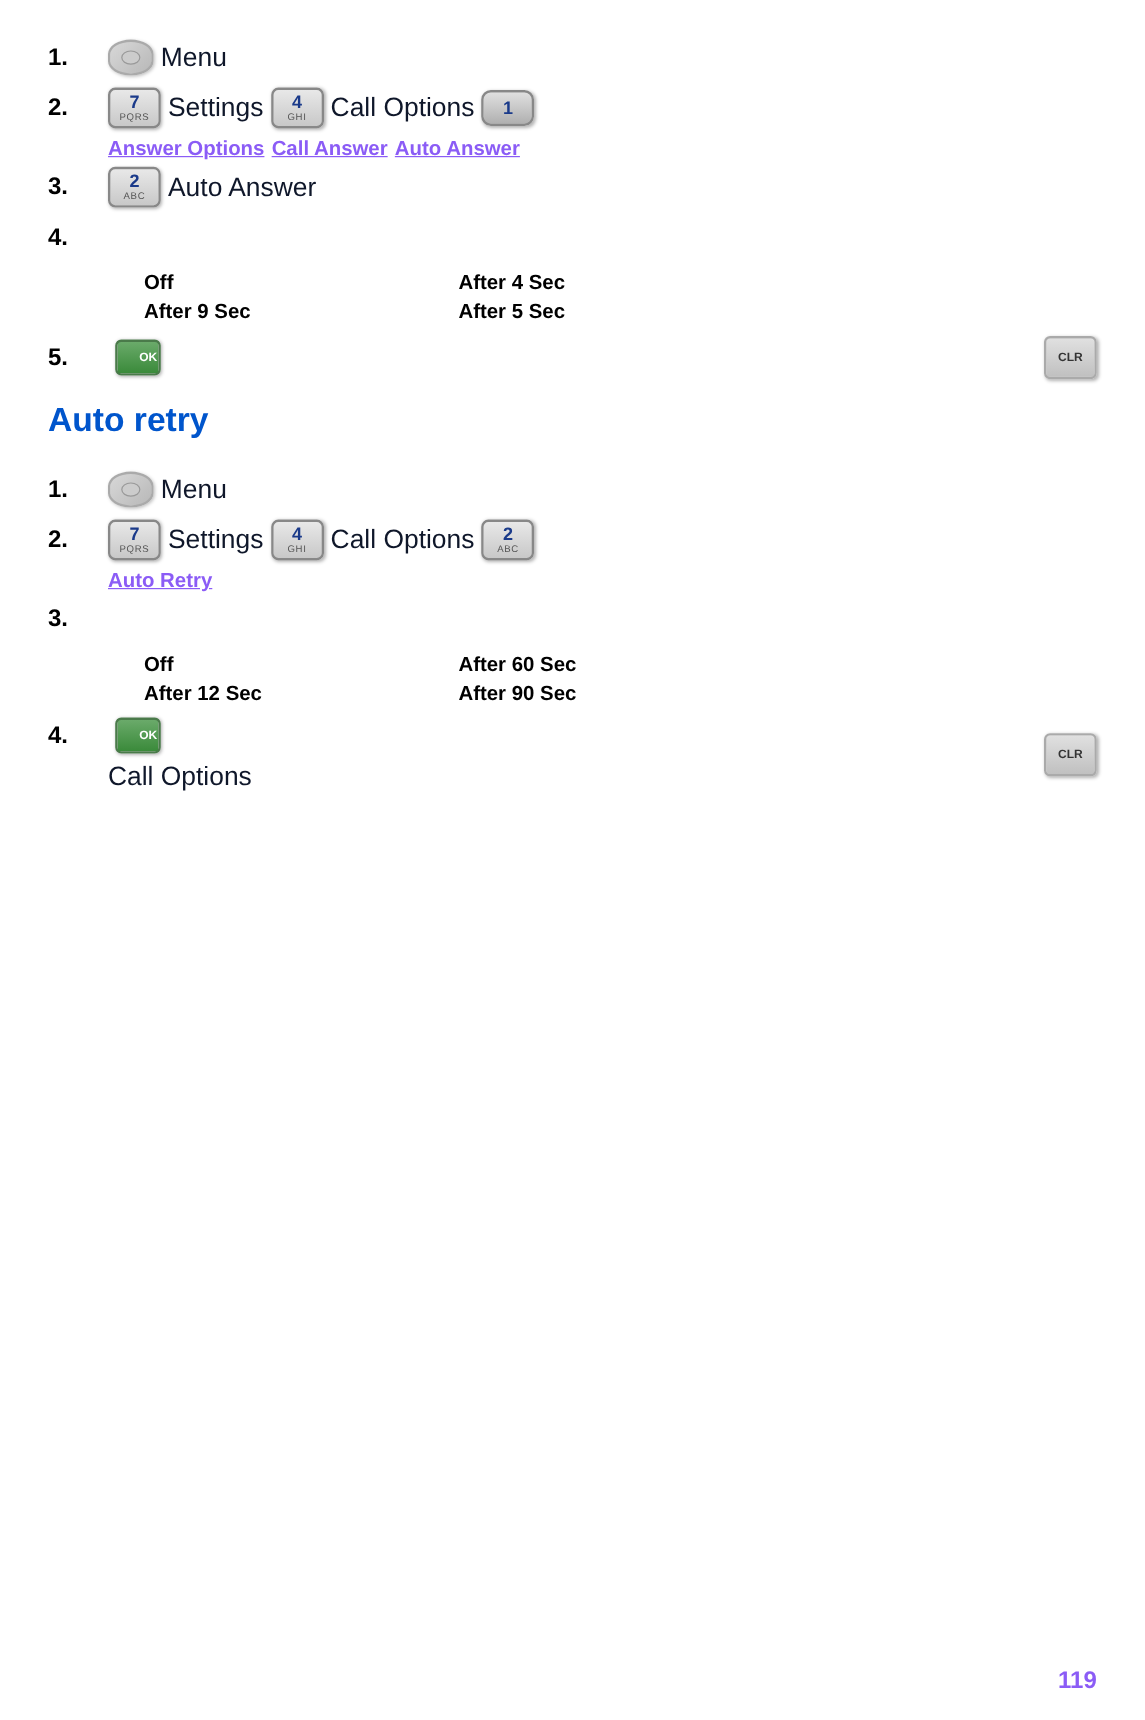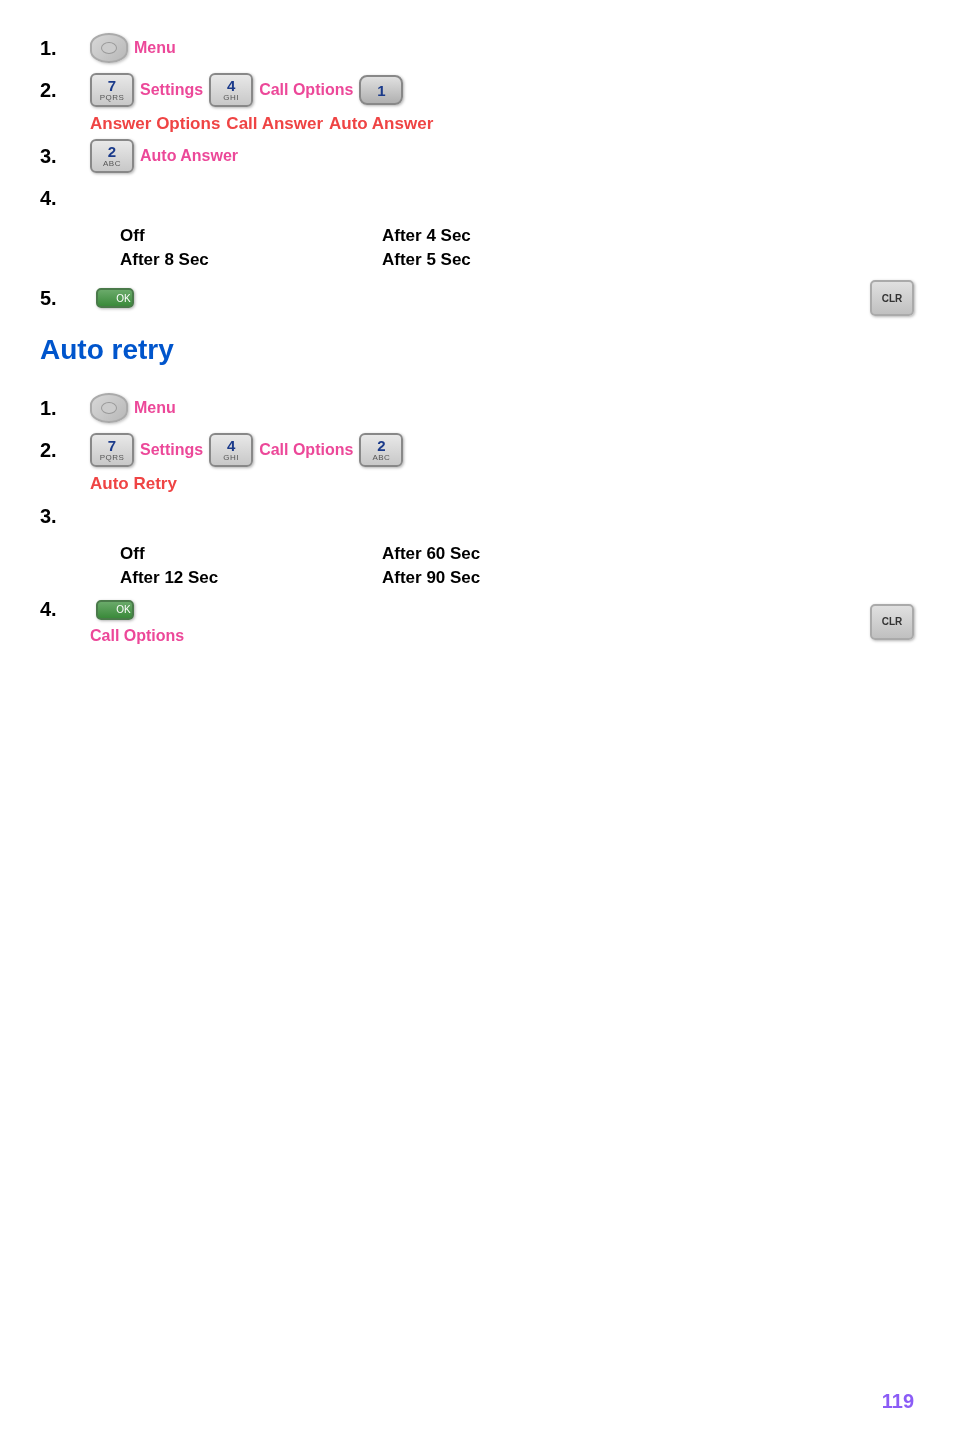--- a/index.html
+++ b/index.html
@@ -88,66 +88,67 @@
       background: #ccc;
       display: block;
     }
 
     
     .ok-btn {
       display: inline-flex;
       align-items: center;
       justify-content: center;
       width: 38px;
-      height: 20px;
+      height: 30px;
       border-radius: 5px;
       border: 2px solid #4a7a4a;
       background: linear-gradient(180deg, #6aaa6a 0%, #3a8a3a 100%);
       box-shadow: 1px 1px 3px rgba(0,0,0,0.3);
       color: #fff;
       font-size: 10px;
-      font-weight: normal;
+      font-weight: bold;
       padding-left: 17px;
     }
 
     
     .clr-btn {
       display: inline-flex;
       align-items: center;
       justify-content: center;
       width: 44px;
       height: 36px;
       border-radius: 5px;
       border: 2px solid #aaa;
       background: linear-gradient(180deg, #e0e0e0 0%, #c0c0c0 100%);
       box-shadow: 1px 1px 3px rgba(0,0,0,0.3);
       color: #333;
       font-size: 10px;
       font-weight: bold;
     }
 
     .step-label {
-      font-size: 16px;
-      font-weight: bold;
-      color: #ec4899;
+      font-size: 22px;
+      font-weight: normal;
+      color: #0f172a;
     }
 
     .sub-row {
       margin-left: 50px;
       margin-bottom: 4px;
       display: flex;
       align-items: center;
       gap: 6px;
       flex-wrap: wrap;
     }
 
     .sub-label {
       font-size: 17px;
       font-weight: bold;
-      color: #ef4444;
+      color: #8b5cf6;
+      text-decoration: underline;
     }
 
     .options-grid {
       margin-left: 80px;
       margin-top: 10px;
       margin-bottom: 10px;
       display: grid;
       grid-template-columns: 230px 230px;
       gap: 4px 32px;
       font-size: 17px;
@@ -238,21 +239,21 @@
       <span class="step-label">Auto Answer</span>
     </div>
   </div>
 
   <div class="step-row">
     <span class="step-num">4.</span>
   </div>
   <div class="options-grid">
     <span>Off</span>
     <span>After 4 Sec</span>
-    <span>After 8 Sec</span>
+    <span>After 9 Sec</span>
     <span>After 5 Sec</span>
   </div>
 
   <div class="step-row" style="justify-content: space-between;">
     <div style="display:flex;align-items:center;gap:6px;">
       <span class="step-num">5.</span>
       <div class="ok-btn">OK</div>
     </div>
     <div class="clr-btn">CLR</div>
   </div>

